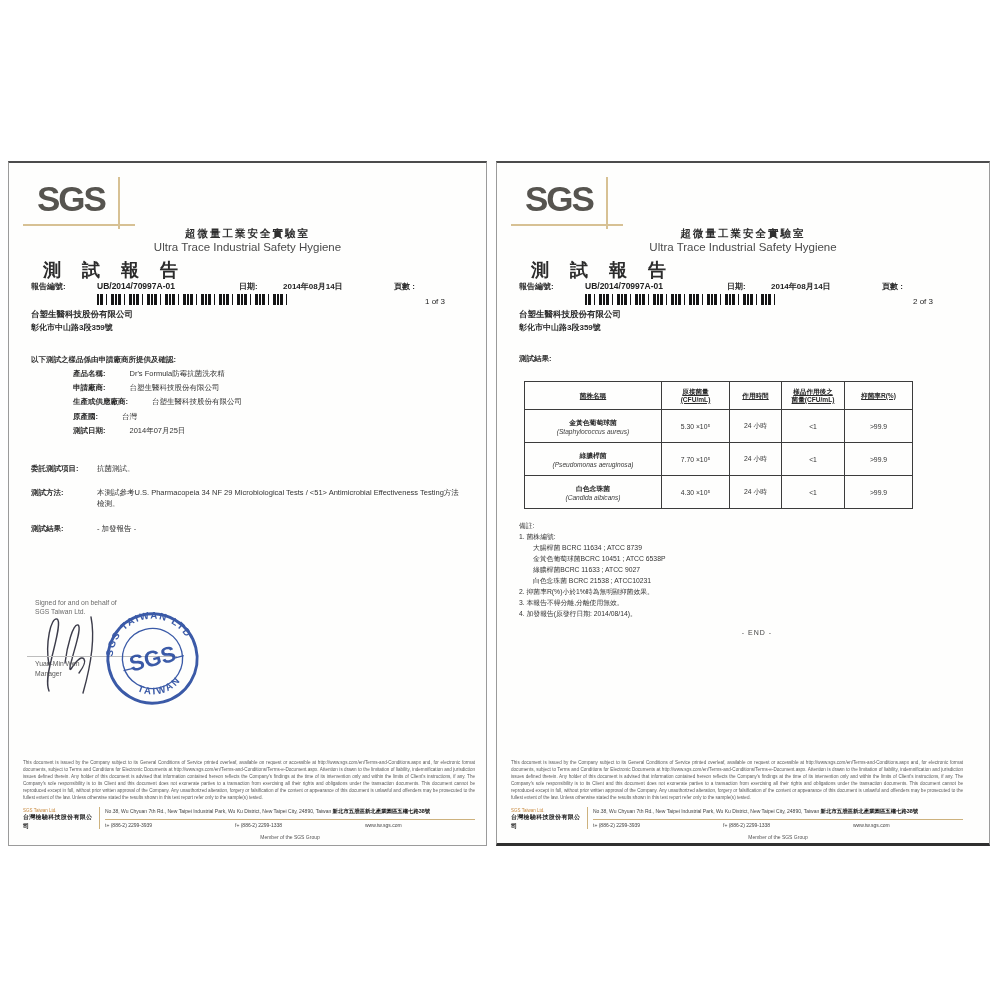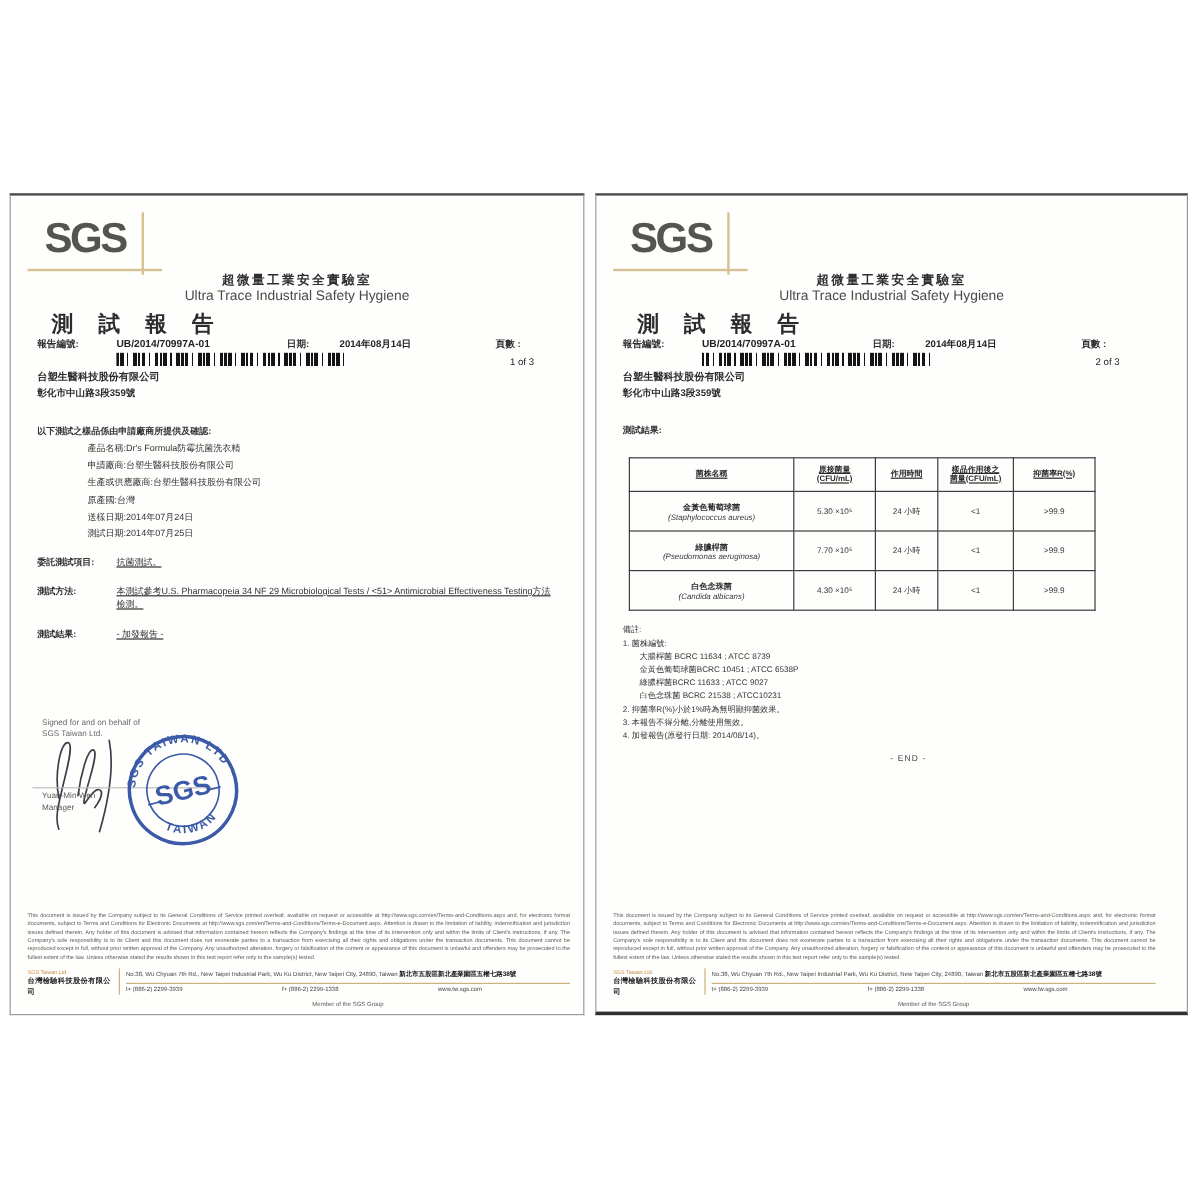--- a/index.html
+++ b/index.html
@@ -25,40 +25,40 @@
     font-size:11.5px; color:#4a4a4a; }
   .rtitle { position:absolute; left:34px; top:95px; font-size:18px; font-weight:700;
     letter-spacing:8px; color:#2c2c2c; }
 
   .meta { position:absolute; left:0; top:118px; width:100%; height:14px; font-size:8px; }
   .meta .lab { font-weight:700; color:#2e2e2e; }
   .m-rno-l { position:absolute; left:22px; }
   .m-rno-v { position:absolute; left:88px; font-size:8.5px; font-weight:700; color:#222; }
   .m-date-l { position:absolute; left:230px; }
   .m-date-v { position:absolute; left:274px; font-weight:700; color:#222; }
-  .m-page-l { position:absolute; left:404px; }
+  .m-page-l { position:absolute; left:385px; }
   .m-page-v { position:absolute; left:416px; color:#222;margin-top:16px; }
 
   .barcode { position:absolute; left:88px; top:131px; width:190px; height:11px;
     background:repeating-linear-gradient(90deg,#151515 0 2px,#fff 2px 3px,#151515 3px 6px,
       #fff 6px 9px,#151515 9px 10px,#fff 10px 14px,#151515 14px 17px,#fff 17px 18px); }
 
   .client-name { position:absolute; left:22px; top:146px; font-size:8.5px; font-weight:700; color:#2b2b2b; }
   .client-addr { position:absolute; left:22px; top:159px; font-size:8px; font-weight:700; color:#2b2b2b; }
 
   .intro { position:absolute; left:22px; top:192px; font-size:7.5px; font-weight:700; color:#333; }
 
   .fields { position:absolute; left:22px; top:206px; width:430px; }
   .frow { display:flex; height:14.2px; align-items:flex-start; font-size:7.5px; line-height:9px; }
-  .frow .fl { font-weight:400; min-width:66px; color:#2e2e2e;padding-left:42px; }
+  .frow .fl { font-weight:700; min-width:66px; color:#2e2e2e;padding-left:42px; }
   .frow.nogap .fl { min-width:0; }
-  .frow .fv { color:#333; }
+  .frow .fv { color:#333;margin-left:24px; }
   .frow-abs { position:absolute; left:22px; display:flex; font-size:7.5px; line-height:11px; }
   .frow-abs .fl { font-weight:700; min-width:66px; color:#2e2e2e; }
-  .frow-abs .fv { color:#333; width:366px;text-decoration:underline; }
+  .frow-abs .fv { color:#333; width:366px; }
   .f-item   { top:300px; }
   .f-method { top:324px; }
   .f-result { top:360px; }
 
   
   .sig-line1 { position:absolute; left:26px; top:436px; font-size:6.8px; color:#6b6b6b; }
   .sig-line2 { position:absolute; left:26px; top:445px; font-size:6.8px; color:#6b6b6b; }
   .sig-svg { position:absolute; left:12px; top:440px; width:120px; height:95px; }
   .sig-rule { position:absolute; left:18px; top:493px; width:150px; height:1px; background:#bdbdbd; }
   .sig-name { position:absolute; left:26px; top:497px; font-size:6.8px; color:#5a5a5a; }
@@ -141,24 +141,20 @@
           <span class="fl">申請廠商:</span>
           <span class="fv">台塑生醫科技股份有限公司</span>
         </div>
       <div class="frow nogap">
           <span class="fl">生產或供應廠商:</span>
           <span class="fv">台塑生醫科技股份有限公司</span>
         </div>
       <div class="frow">
           <span class="fl">原產國:</span>
           <span class="fv">台灣</span>
-        </div>
-      <div class="frow">
-          <span class="fl">送樣日期:</span>
-          <span class="fv">2014年07月24日</span>
         </div>
       <div class="frow">
           <span class="fl">測試日期:</span>
           <span class="fv">2014年07月25日</span>
         </div>
     </div>
 
     <div class="frow-abs f-item">
         <span class="fl">委託測試項目:</span>
         <span class="fv">抗菌測試。</span>

